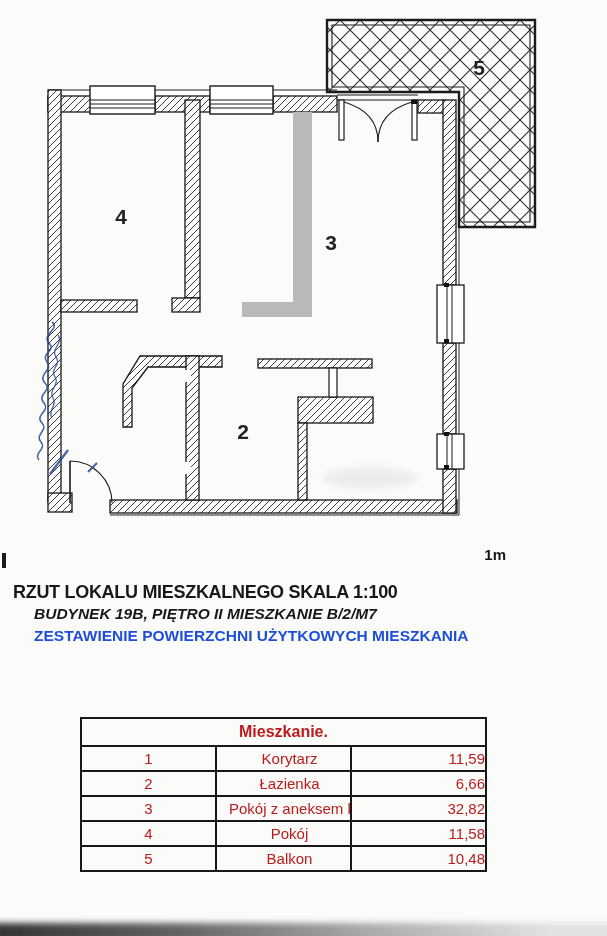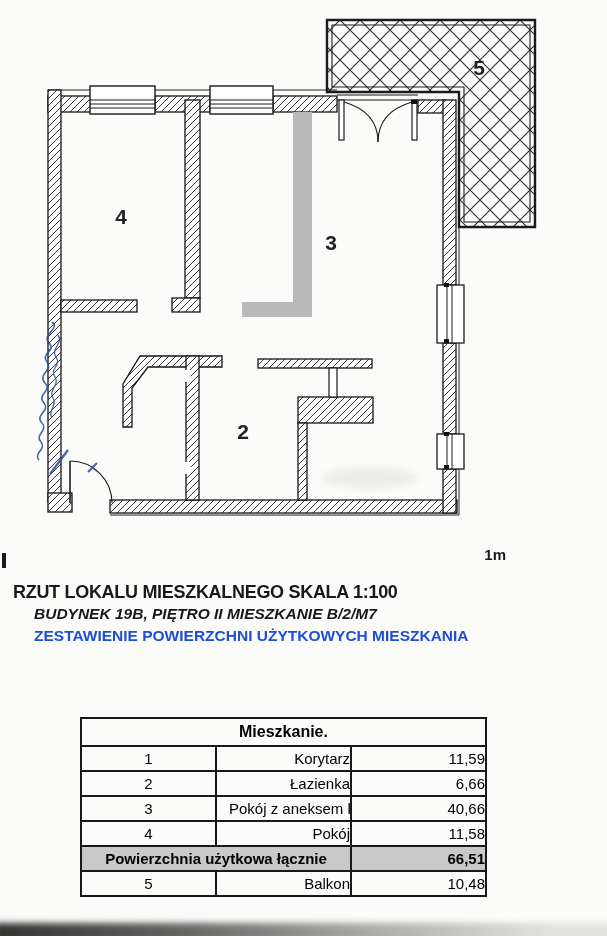--- a/index.html
+++ b/index.html
@@ -28,29 +28,29 @@
     position:absolute;left:34px;top:605px;font-size:15.5px;font-weight:700;
     white-space:nowrap;color:#181818;font-style:italic;
   }
   .building-line2{
     position:absolute;left:34px;top:627px;font-size:15.5px;font-weight:700;
     white-space:nowrap;color:#1d4ed8;
   }
   table.area-table{
     position:absolute;left:80px;top:717px;width:407px;
     border-collapse:collapse;table-layout:fixed;
-    font-size:15px;color:#000000;
+    font-size:15px;color:#b91c1c;
   }
   .area-table td{
     border:2px solid #181818;height:23px;padding:0 0;
     overflow:hidden;white-space:nowrap;
   }
   .area-table .hdr{height:26px;text-align:center;font-weight:700;font-size:16px;}
   .area-table .c-num{width:73px;text-align:center;}
-  .area-table .c-name{width:239px;text-align:right;padding-left:12px;}
+  .area-table .c-name{width:239px;text-align:center;padding-left:12px;}
   .area-table .c-val{width:95px;text-align:right;}
   .area-table .sum td{background:#c9c9c9;font-weight:700;}
   .area-table .sum .merged{text-align:center;}
   .scan-bottom{
     position:absolute;left:-6px;bottom:-7px;width:620px;height:20px;
     background:linear-gradient(to right,
       rgba(15,15,15,.85) 0%, rgba(35,35,35,.7) 30%,
       rgba(70,70,70,.45) 60%, rgba(130,130,130,.2) 90%);
     filter:blur(3px);
   }
@@ -213,31 +213,27 @@
         <td class="c-val">11,59</td>
       </tr>
       <tr>
         <td class="c-num">2</td>
         <td class="c-name">Łazienka</td>
         <td class="c-val">6,66</td>
       </tr>
       <tr>
         <td class="c-num">3</td>
         <td class="c-name">Pokój z aneksem kuchennym</td>
-        <td class="c-val">40,66</td>
+        <td class="c-val">32,82</td>
       </tr>
       <tr>
         <td class="c-num">4</td>
         <td class="c-name">Pokój</td>
         <td class="c-val">11,58</td>
       </tr>
-      <tr class="sum">
-        <td class="merged" colspan="2">Powierzchnia użytkowa łącznie</td>
-        <td class="c-val">66,51</td>
-      </tr>
       <tr>
         <td class="c-num">5</td>
         <td class="c-name">Balkon</td>
         <td class="c-val">10,48</td>
       </tr>
     </tbody>
   </table>
 
   <div class="scan-bottom"></div>
 </div>

